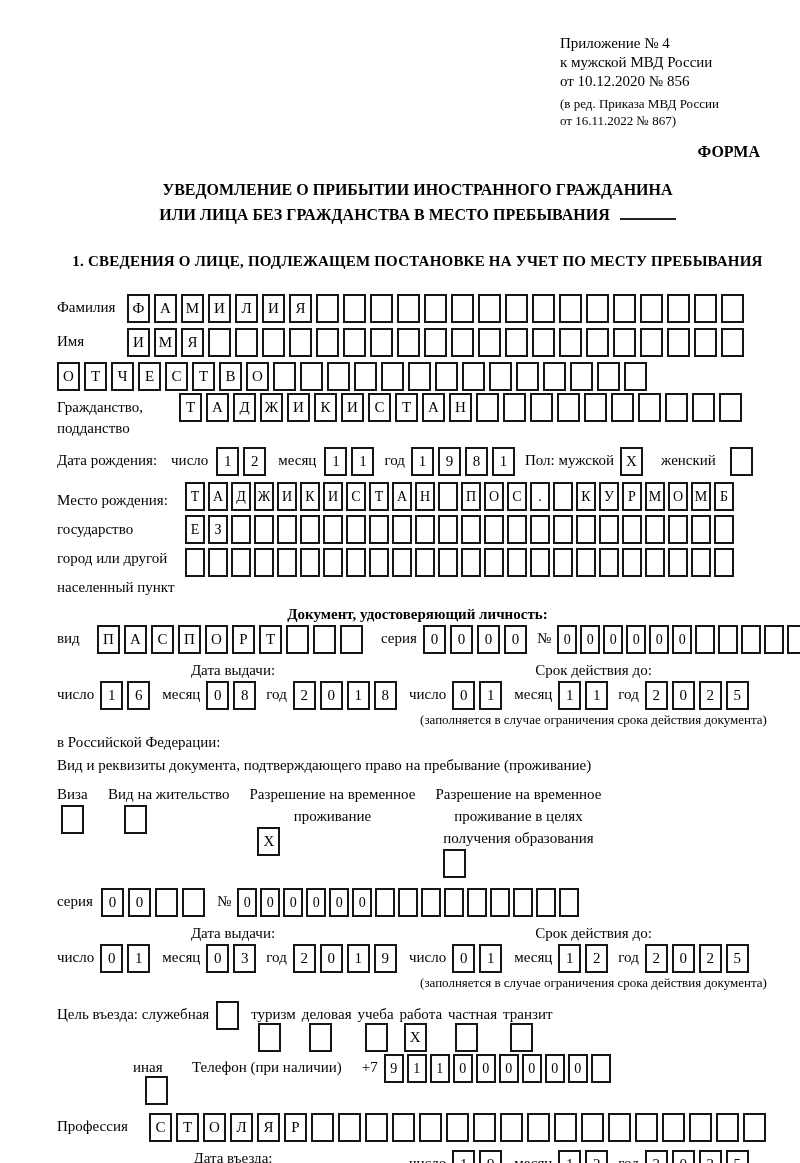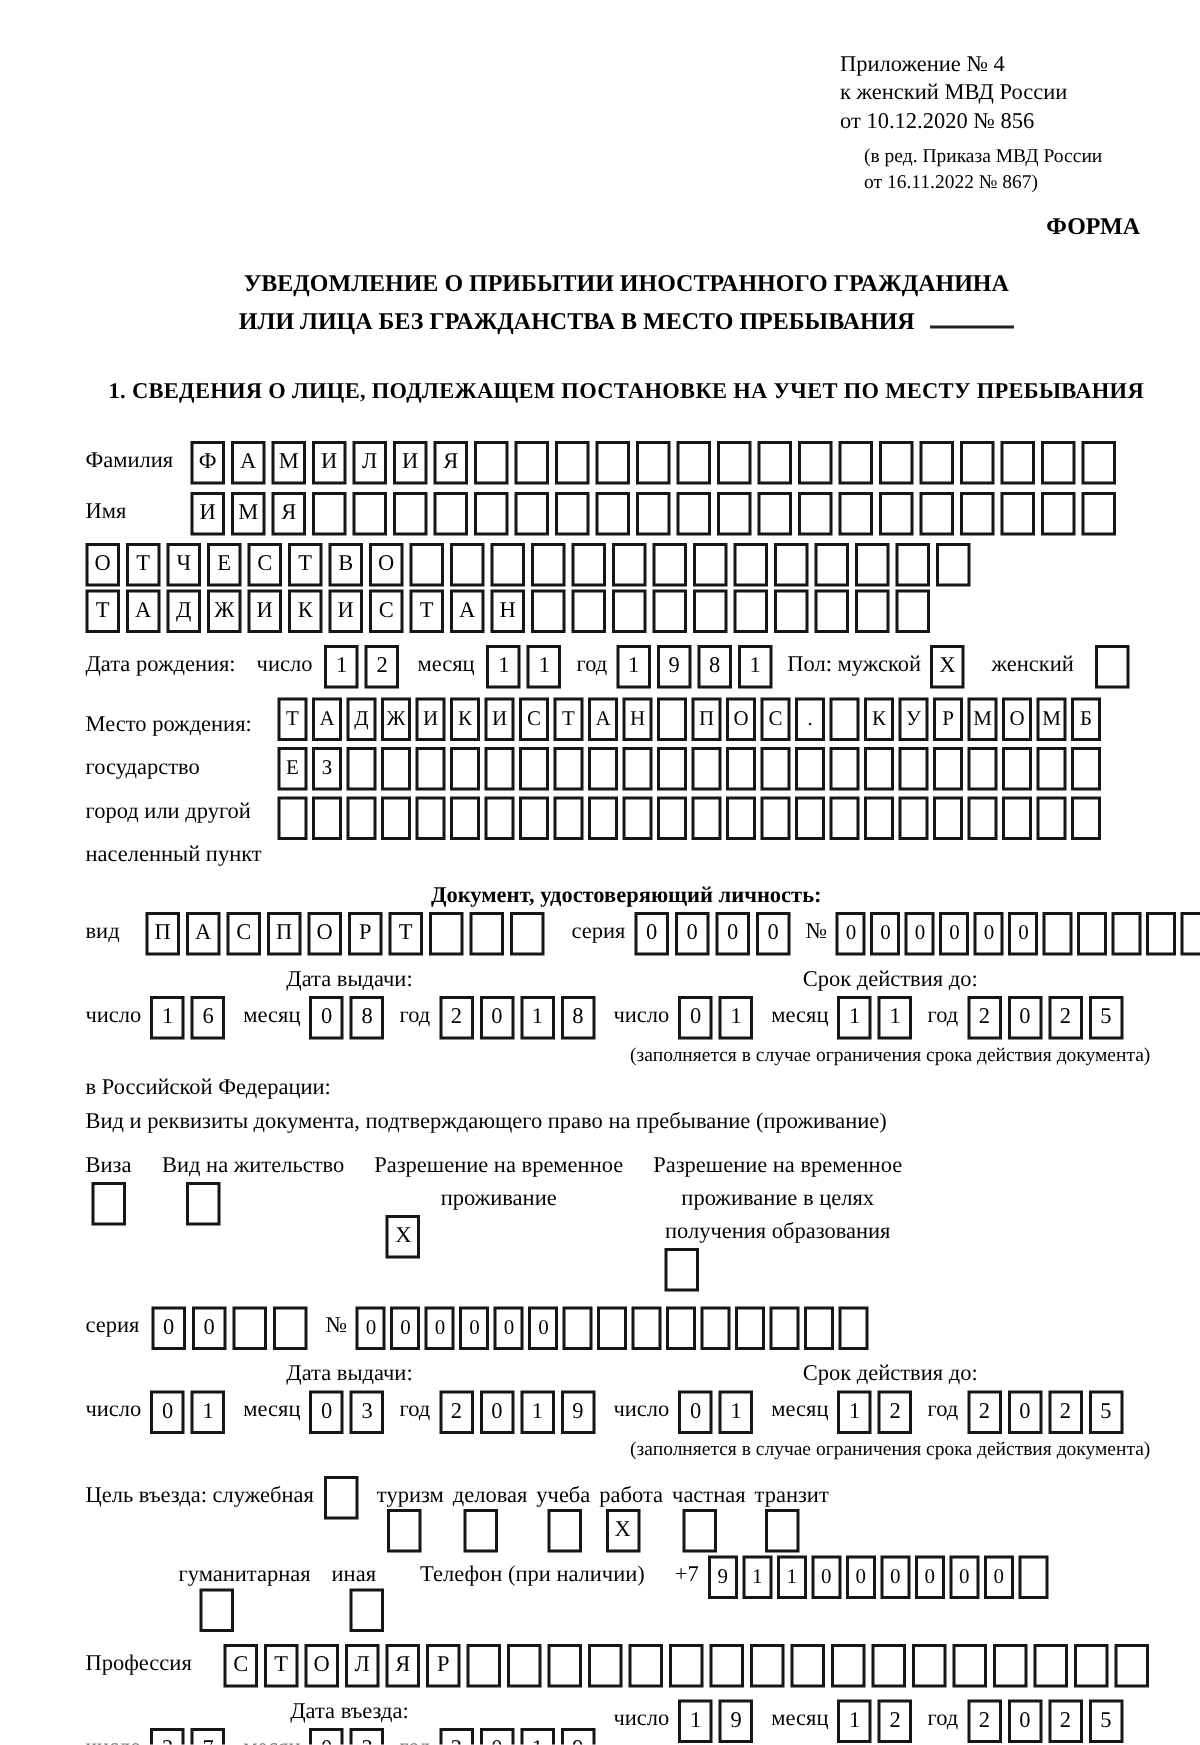--- a/index.html
+++ b/index.html
@@ -6,21 +6,21 @@
   body {
     width: 800px; height: 1163px; overflow: hidden;
     color: #000;
     font-family: "Liberation Serif", "DejaVu Serif", serif;
     font-size: 15px;
   }
   .page { padding: 34px 22px 0 57px; }
 
   
   .appendix { width: 218px; margin-left: auto; line-height: 19px; }
-  .appendix .small { font-size: 13px; line-height: 17px; margin-left: 16px; }
+  .appendix .small { font-size: 13px; line-height: 17px; }
   .appendix .gap { height: 4px; }
   .forma { text-align: right; font-weight: bold; padding-right: 18px; margin-top: 14px; font-size: 16px; }
 
   .title { text-align: center; font-weight: bold; font-size: 16px; line-height: 25px; margin-top: 16px; }
   .blank-line { display: inline-block; width: 56px; border-bottom: 2px solid #222; height: 14px; margin-left: 10px; }
 
   .section-heading { text-align: center; font-weight: bold; font-size: 15px; margin-top: 26px; letter-spacing: .2px; }
 
   
   .frow { display: flex; align-items: flex-start; margin-top: 5px; }
@@ -60,21 +60,21 @@
   .purpose-opt .olbl { padding-top: 5px; }
   .purpose-opt .boxes { margin-left: 7px; }
 </style>
 </head>
 <body>
 
 <div class="page">
 
   <div class="appendix">
     <div>Приложение № 4</div>
-    <div>к женский МВД России</div>
+    <div>к мужской МВД России</div>
     <div>от 10.12.2020 № 856</div>
     <div class="gap"></div>
     <div class="small">(в ред. Приказа МВД России</div>
     <div class="small">от 16.11.2022 № 867)</div>
   </div>
 
   <div class="forma">ФОРМА</div>
 
   <div class="title">
     <div>УВЕДОМЛЕНИЕ О ПРИБЫТИИ ИНОСТРАННОГО ГРАЖДАНИНА</div>
@@ -162,20 +162,24 @@
         <span class="box"></span>
         <span class="box"></span>
         <span class="box"></span>
         <span class="box"></span>
         <span class="box"></span>
         <span class="box"></span>
       </div>
   </div>
 
   <div class="frow" style="margin-top:2px">
+    <div class="lbl-lines" style="width:122px">
+      <div>Гражданство,</div>
+      <div>подданство</div>
+    </div>
     <div class="boxes">
         <span class="box">Т</span>
         <span class="box">А</span>
         <span class="box">Д</span>
         <span class="box">Ж</span>
         <span class="box">И</span>
         <span class="box">К</span>
         <span class="box">И</span>
         <span class="box">С</span>
         <span class="box">Т</span>
@@ -595,26 +599,20 @@
     <div class="gap6"></div>
     <div class="purpose-opt">
       <div class="olbl">транзит</div>
       <div class="boxes">
           <span class="box"></span>
         </div>
     </div>
   </div>
 
   <div class="frow" style="margin-left:62px; margin-top:2px">
-    <div class="purpose-opt">
-      <div class="olbl">гуманитарная</div>
-      <div class="boxes" style="margin-left:14px">
-          <span class="box"></span>
-        </div>
-    </div>
     <div class="gap14"></div>
     <div class="purpose-opt">
       <div class="olbl">иная</div>
       <div class="boxes" style="margin-left:12px">
           <span class="box"></span>
         </div>
     </div>
     <div class="gap20"></div>
     <div class="lbl">Телефон (при наличии)</div>
     <div class="gap20"></div>

